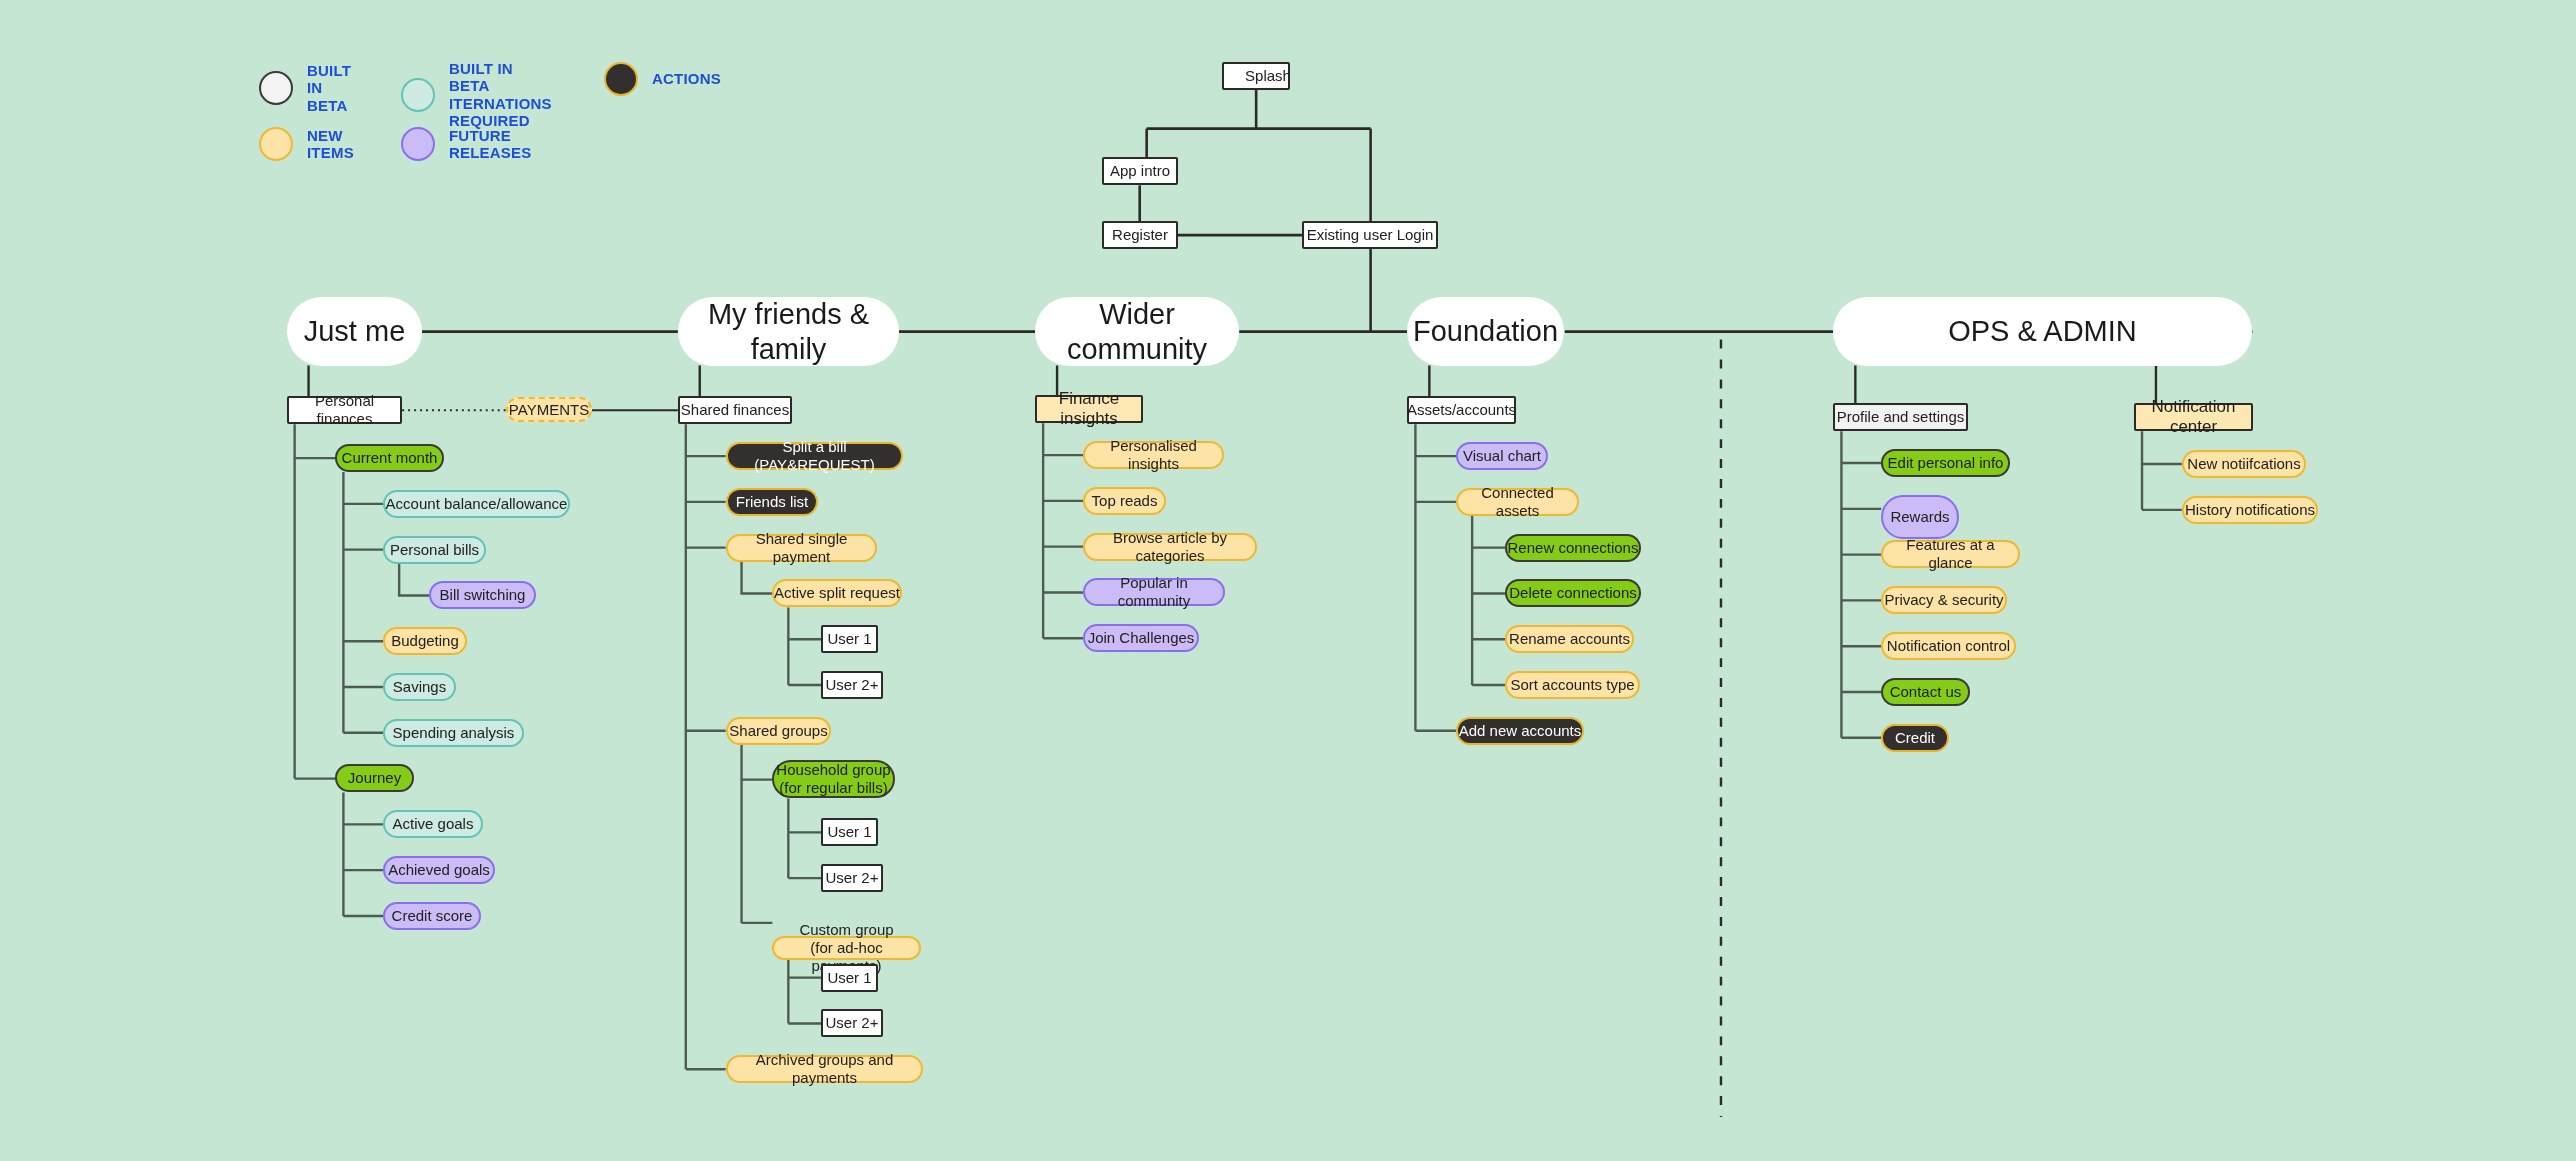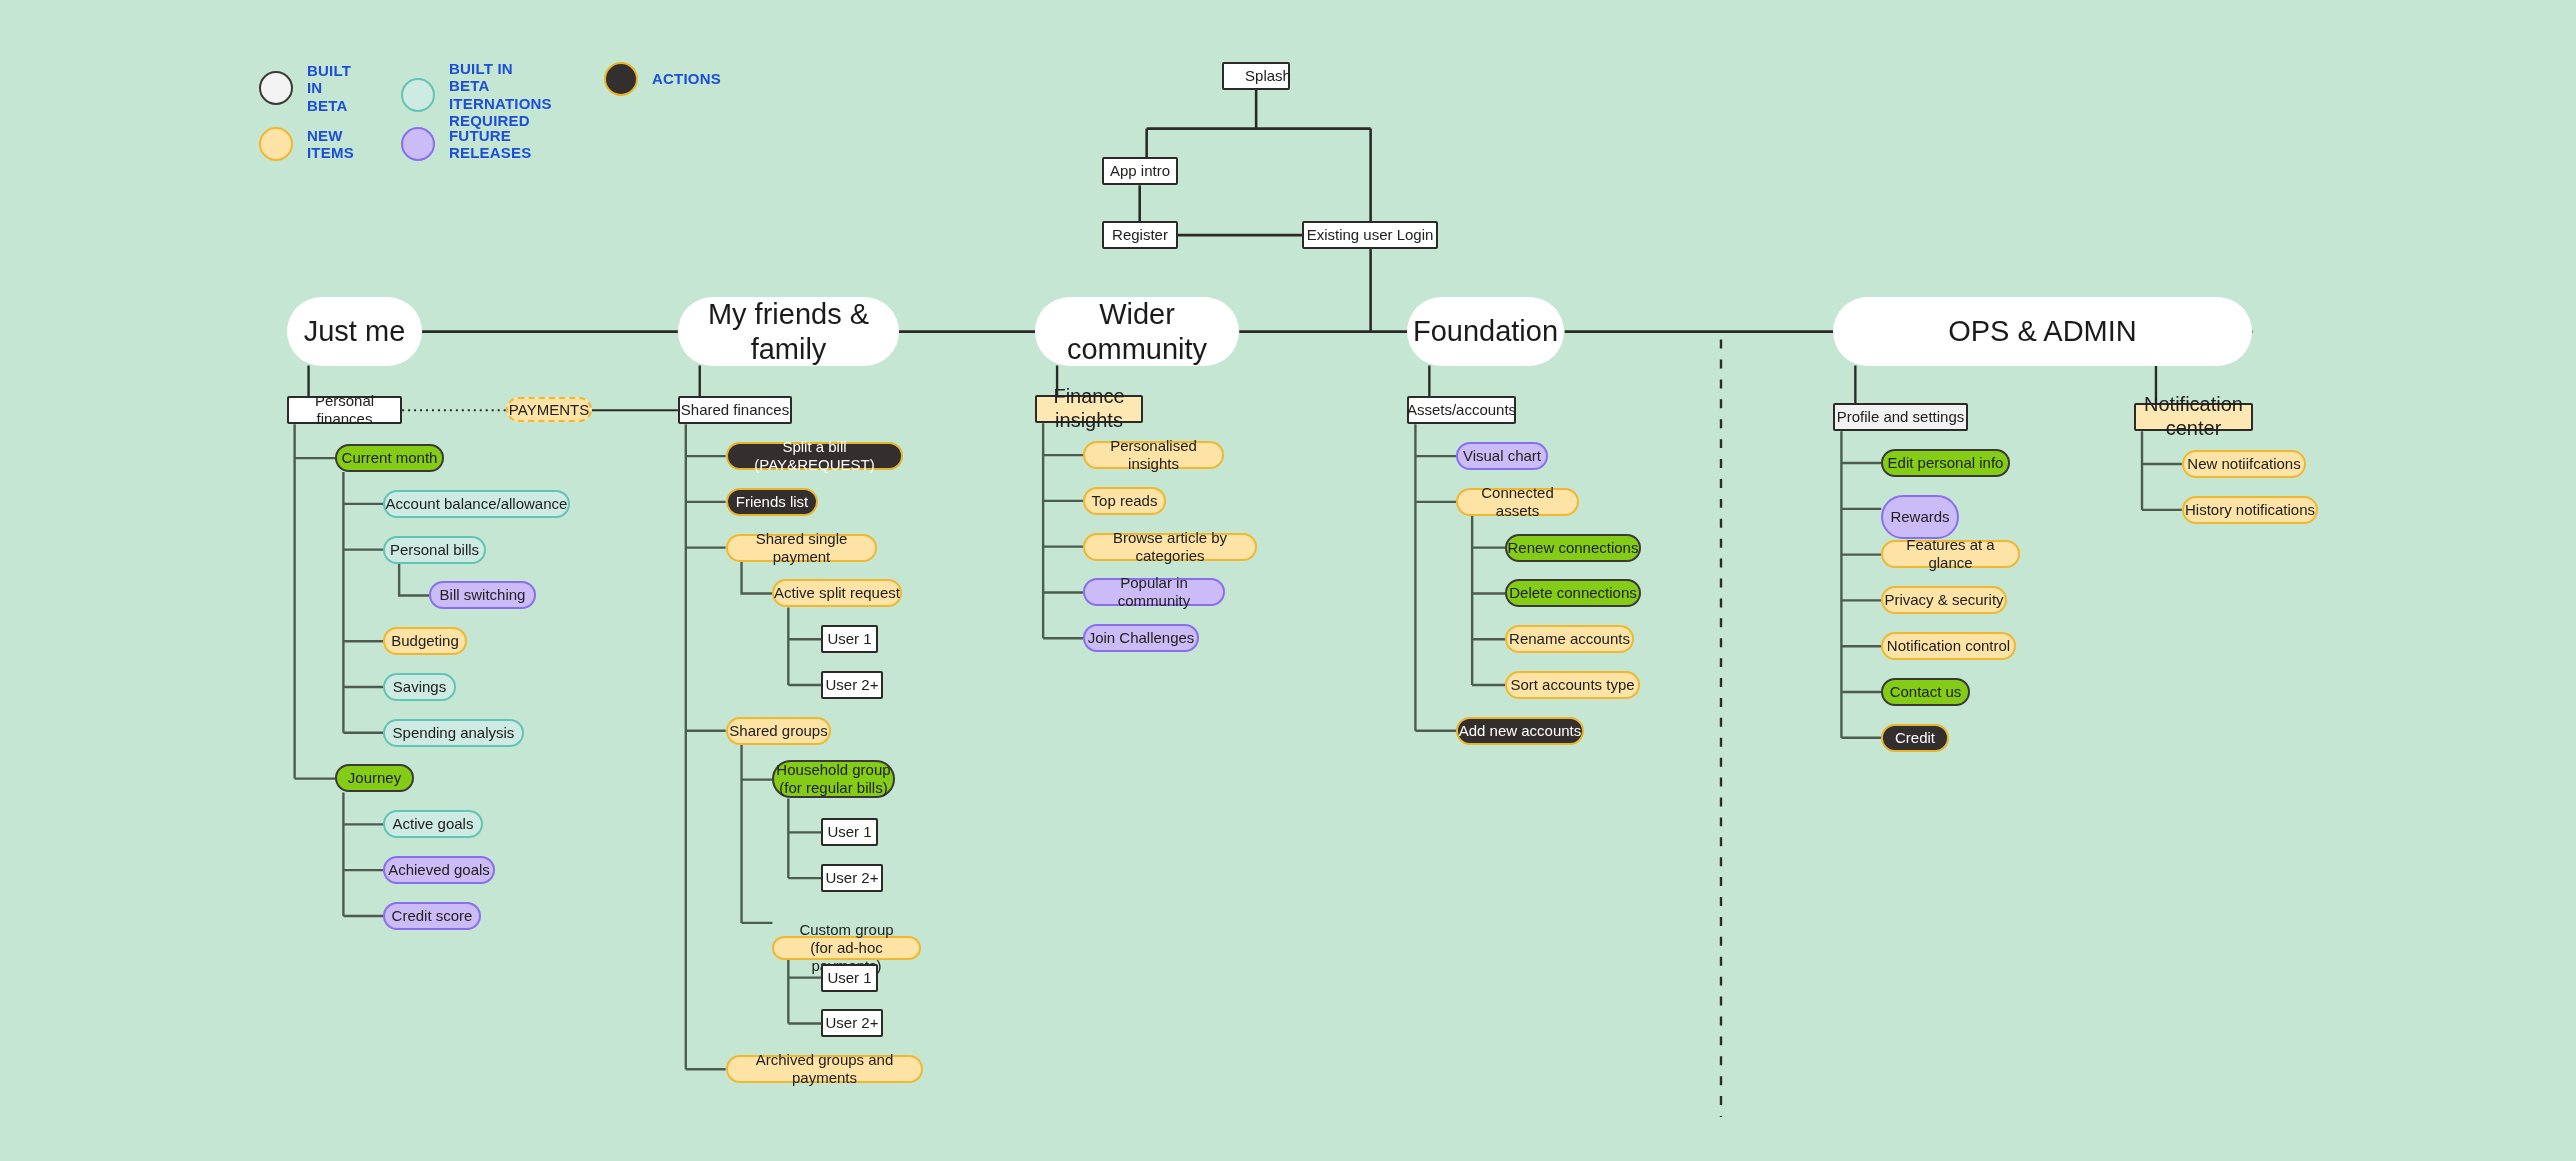--- a/index.html
+++ b/index.html
@@ -27,21 +27,21 @@
 
   
   .node.hero{background:#ffffff;border:none;border-radius:199px;
              font-size:29px;color:#1b1b1b;}
 
   
   .node.rect{background:#ffffff;border:2.5px solid #2c2a29;border-radius:2px;font-size:15px;}
 
   
   .node.rect-grey{background:#f2f2f2;border:2.5px solid #2c2a29;border-radius:2px;font-size:15px;}
-  .node.rect-amber{background:#fde8b4;border:2.5px solid #2c2a29;border-radius:2px;font-size:20px;}
+  .node.rect-amber{background:#fde8b4;border:2.5px solid #2c2a29;border-radius:2px;font-size:17px;}
 
   
   .node.pill{border-radius:80px;border-width:2px;border-style:solid;}
   .node.beta      {background:#84cc16;border-color:#3b3a38;}
   .node.beta-iter {background:#cdeae3;border-color:#63c4b5;}
   .node.new       {background:#fde3a6;border-color:#f0b731;}
   .node.future    {background:#cbbcf7;border-color:#8a6ef0;}
   .node.action    {background:#332f2e;border-color:#e8b52a;color:#ffffff;}
   .node.new-dashed{background:#fde3a6;border-color:#f0b731;border-style:dashed;}
 

